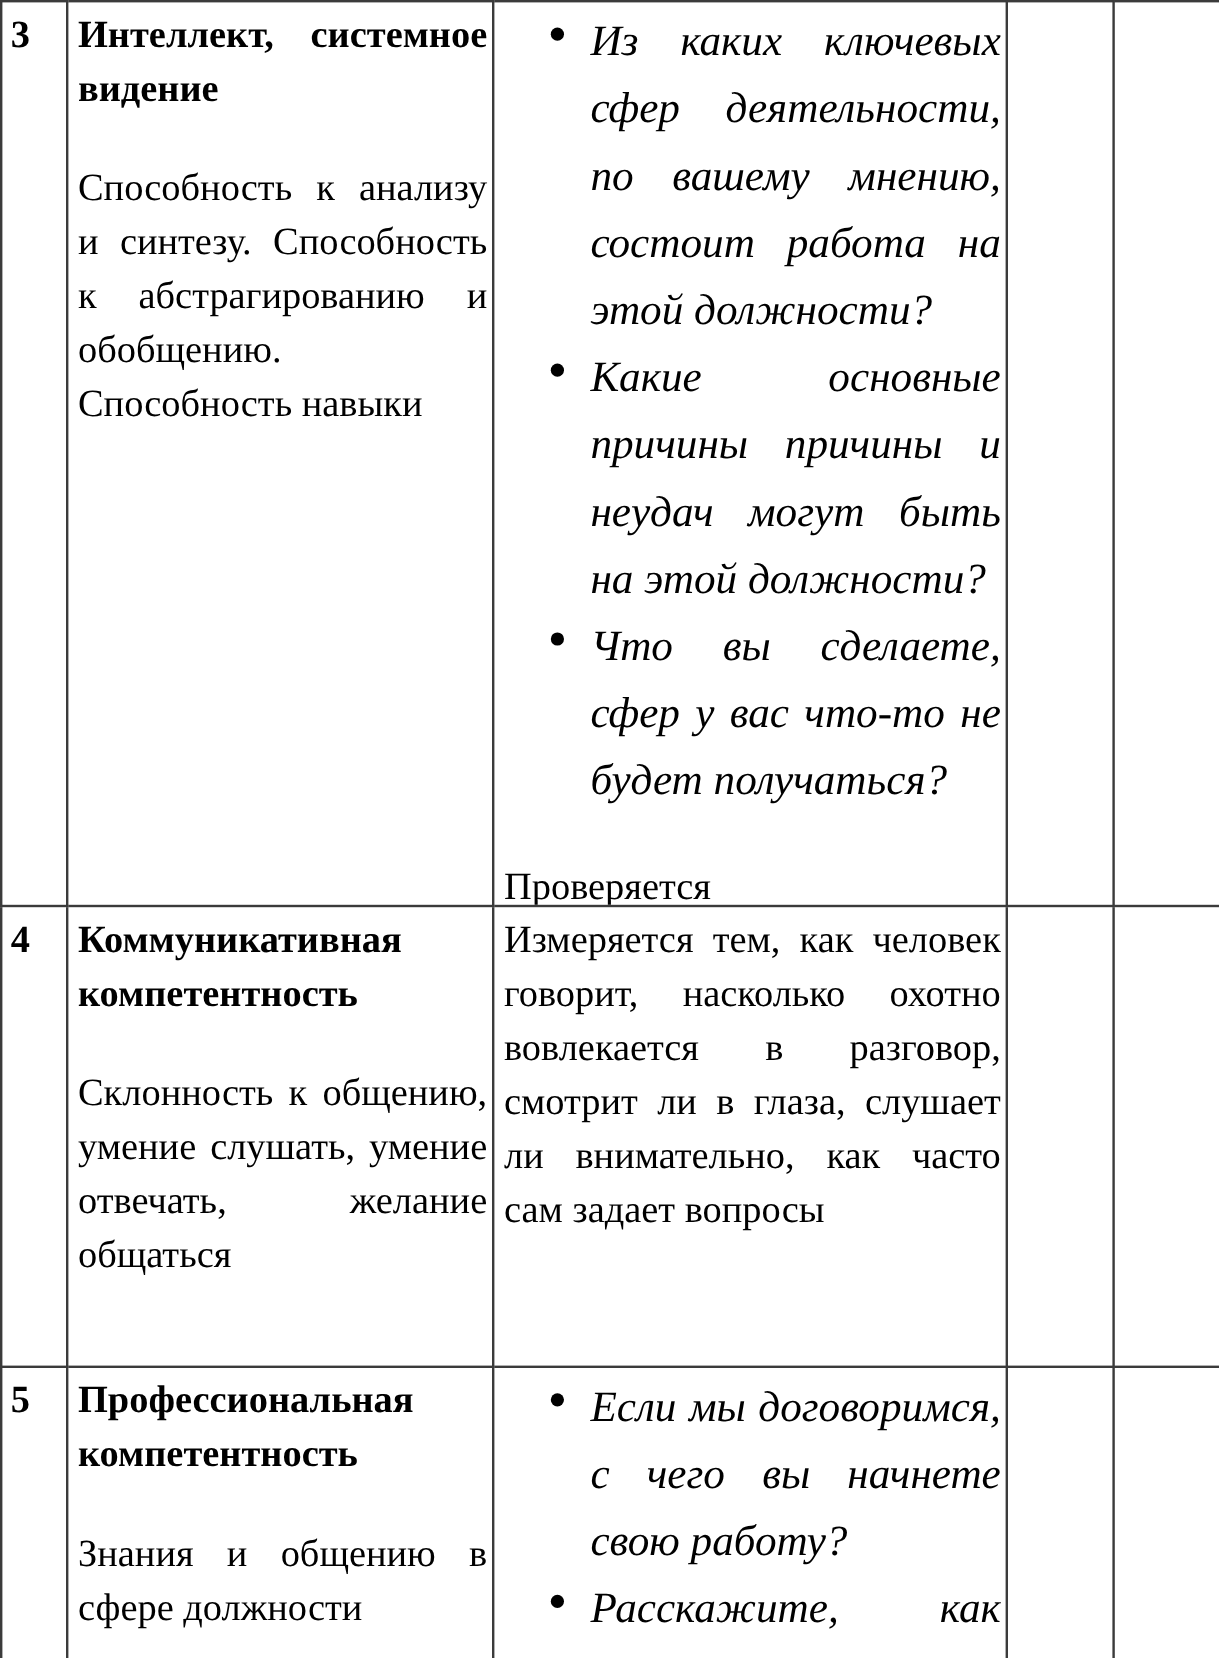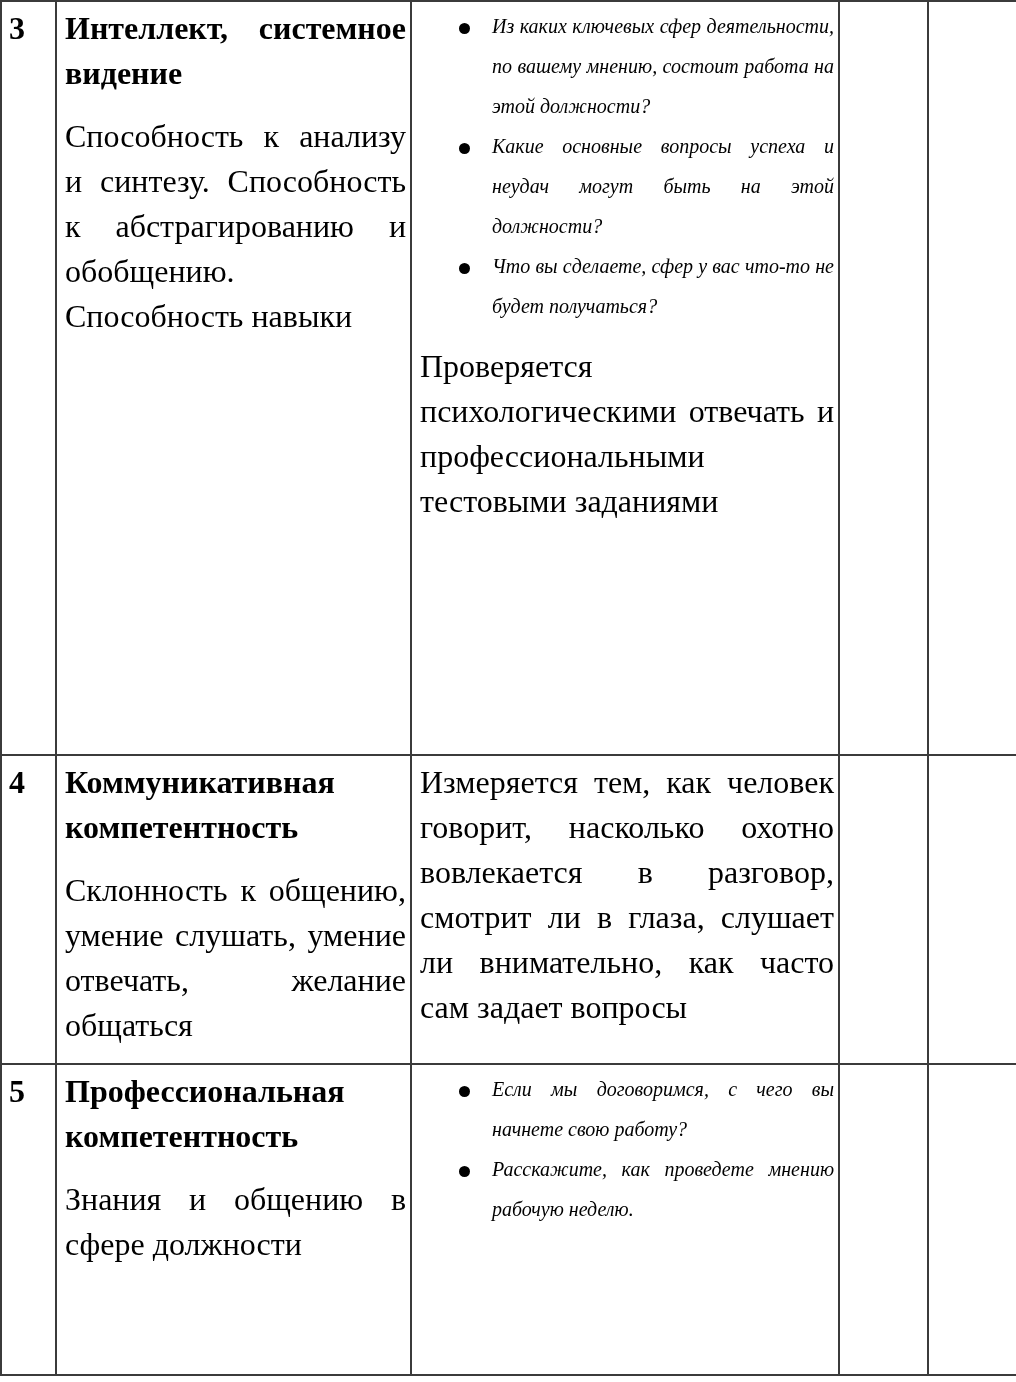--- a/index.html
+++ b/index.html
@@ -28,21 +28,21 @@
   col.c-quest { width: 428px; }
   col.c-e1    { width: 89px;  }
   col.c-e2    { width: 89px;  }
 
   .inner {
     box-sizing: border-box;
     overflow: hidden;
     padding: 4px 4px 0 8px;
   }
   .h-r3 { height: 752px; }
-  .h-r4 { height: 307px; }
+  .h-r4 { height: 382px; }
   .h-r5 { height: 309px; }
 
   .num {
     font-weight: bold;
     font-size: 32px;
     line-height: 45px;
     padding: 4px 0 0 7px;
   }
 
   p { margin: 0; }
@@ -50,33 +50,33 @@
     font-weight: bold;
     font-size: 32px;
     line-height: 45px;
     text-align: justify;
   }
   .body-text {
     font-size: 32px;
     line-height: 45px;
     text-align: justify;
   }
-  .gap { margin-top: 18px; }
+  .gap { margin-top: 38px; }
 
   ul.bullets {
     margin: 0;
     padding: 0;
     list-style: none;
   }
   ul.bullets li {
     position: relative;
     padding-left: 72px;
     font-style: italic;
-    font-size: 20px;
-    line-height: 40px;
+    font-size: 36px;
+    line-height: 56px;
     text-align: justify;
   }
   ul.bullets li::before {
     content: "";
     position: absolute;
     left: 39px;
     top: 17px;
     width: 11px;
     height: 11px;
     border-radius: 50%;
@@ -104,21 +104,21 @@
       <div class="inner h-r3">
         <p class="title">Интеллект, системное видение</p>
         <p class="body-text gap">Способность к анализу и синтезу. Способность к абстрагированию и обобщению.</p>
         <p class="body-text">Способность навыки</p>
       </div>
     </td>
     <td>
       <div class="inner h-r3">
         <ul class="bullets">
           <li>Из каких ключевых сфер деятельности, по вашему мнению, состоит работа на этой должности?</li>
-          <li>Какие основные вопросы успеха и неудач могут быть на этой должности?</li>
+          <li>Какие основные причины причины и неудач могут быть на этой должности?</li>
           <li>Что вы сделаете, сфер у вас что-то не будет получаться?</li>
         </ul>
         <p class="body-text gap">Проверяется психологическими отвечать и профессиональными тестовыми заданиями</p>
       </div>
     </td>
     <td>
           <div class="inner h-r3"></div>
         </td>
     <td>
           <div class="inner h-r3"></div>

